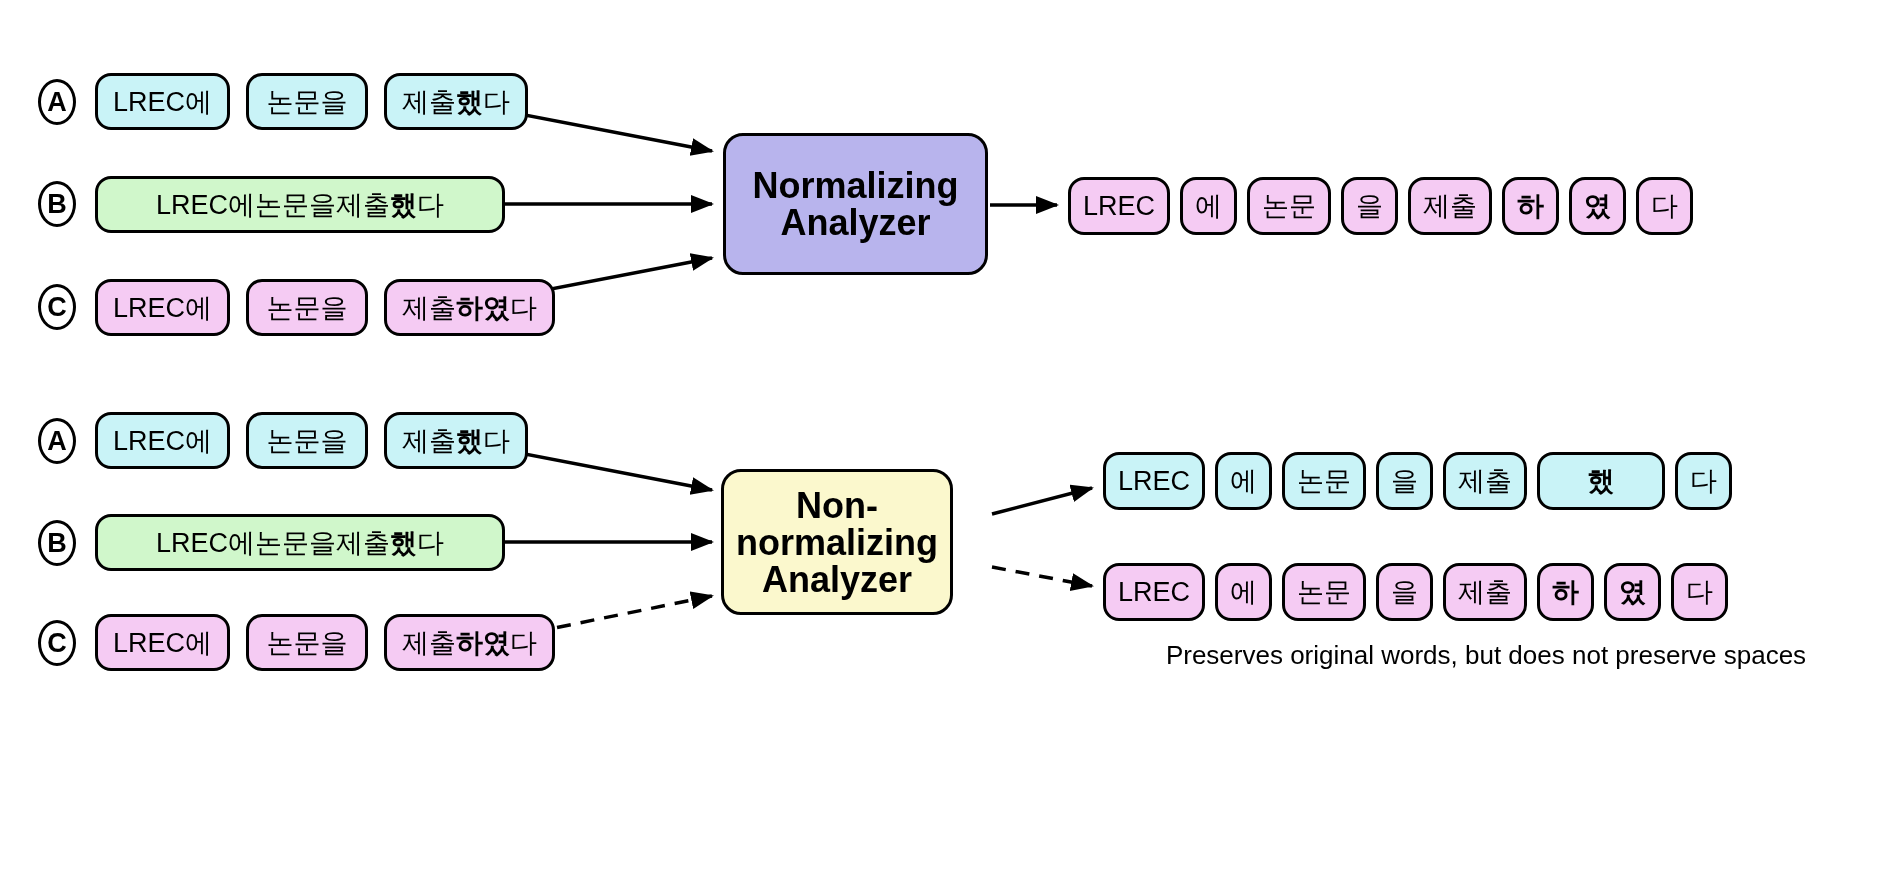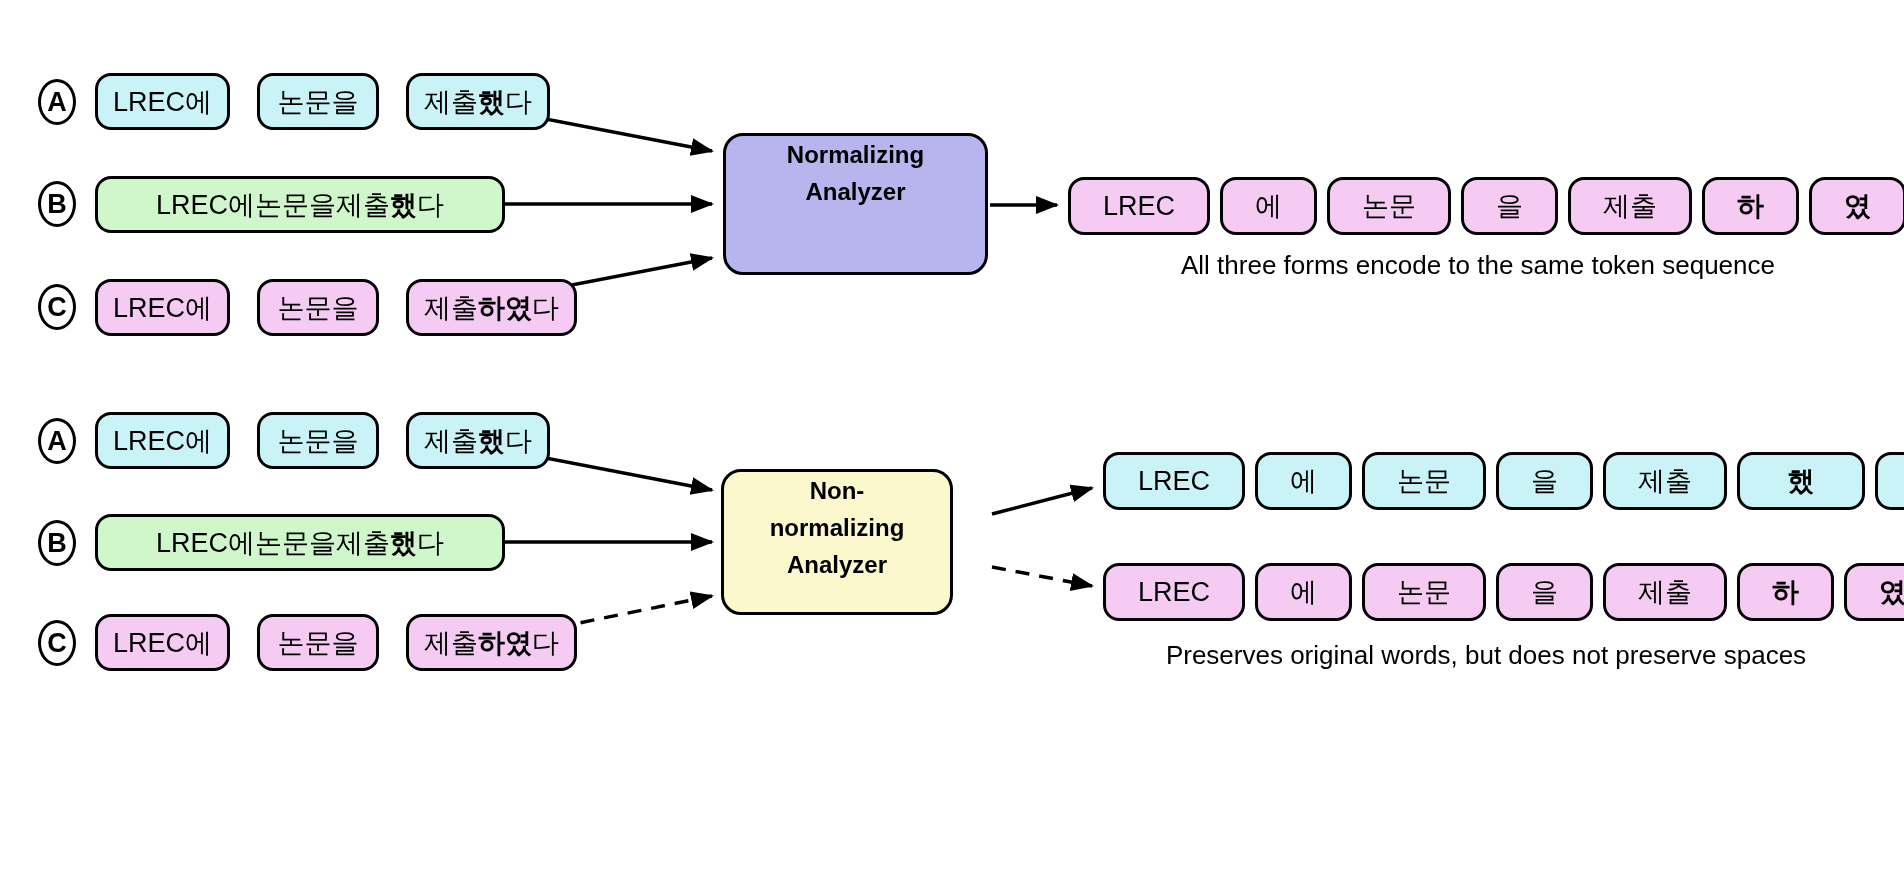--- a/index.html
+++ b/index.html
@@ -10,42 +10,42 @@
   .arrows{position:absolute;left:0;top:0;width:1904px;height:870px;pointer-events:none;}
 
   
   .lbl-circle{
     position:absolute;width:38px;height:46px;border:3px solid #000;border-radius:50%;
     background:#fff;display:flex;align-items:center;justify-content:center;
     font-weight:bold;font-size:27px;box-sizing:border-box;
   }
 
   
-  .pill-row{position:absolute;display:flex;gap:27px;align-items:stretch;height:57px;}
+  .pill-row{position:absolute;display:flex;gap:16px;align-items:stretch;height:57px;}
   .pill{
     border:3px solid #000;border-radius:16px;display:flex;align-items:center;justify-content:center;
     font-size:27px;padding:0 15px;box-sizing:border-box;white-space:nowrap;
   }
   .pill .b{font-weight:bold;}
   .input-row .pill{min-width:122px;}
   .pill.stretch{width:410px;}
   .cyan  .pill{background:#c9f3f7;}
   .green .pill{background:#d0f7cb;}
   .pink  .pill{background:#f5cbf3;}
 
   
   .out-row{position:absolute;display:flex;gap:10px;align-items:stretch;height:58px;}
-  .out-row .pill{min-width:54px;padding:0 32px;}
+  .out-row .pill{min-width:54px;padding:0 12px;}
   .out-row .pill.wide{min-width:128px;}
 
   
   .analyzer{
     position:absolute;border:3.5px solid #000;border-radius:20px;box-sizing:border-box;
-    display:flex;justify-content:center;text-align:center;
-    font-weight:bold;font-size:24px;line-height:37px;padding:0 20px;
+    display:flex;align-items:center;justify-content:center;text-align:center;
+    font-weight:bold;font-size:36px;line-height:37px;padding:0 20px;
   }
   .analyzer.lavender{background:#b8b4ed;}
   .analyzer.yellow{background:#fbf8cd;}
 
   
   .note{
     position:absolute;font-size:26px;text-align:center;white-space:nowrap;
   }
 
   
@@ -148,21 +148,20 @@
         <span class="b">하</span>
       </span>
       <span class="pill">
         <span class="b">였</span>
       </span>
       <span class="pill">
         <span>다</span>
       </span>
     </div>
 
-  <div class="note" style="left:1058px;top:250px;width:840px">All three forms encode to the same token sequence</div>
 
   <div class="lbl-circle" style="left:38px;top:418px">
       <span>A</span>
     </div>
   <div class="pill-row input-row cyan" style="left:95px;top:412px">
       <span class="pill">
         <span>LREC에</span>
       </span>
       <span class="pill">
         <span>논문을</span>

